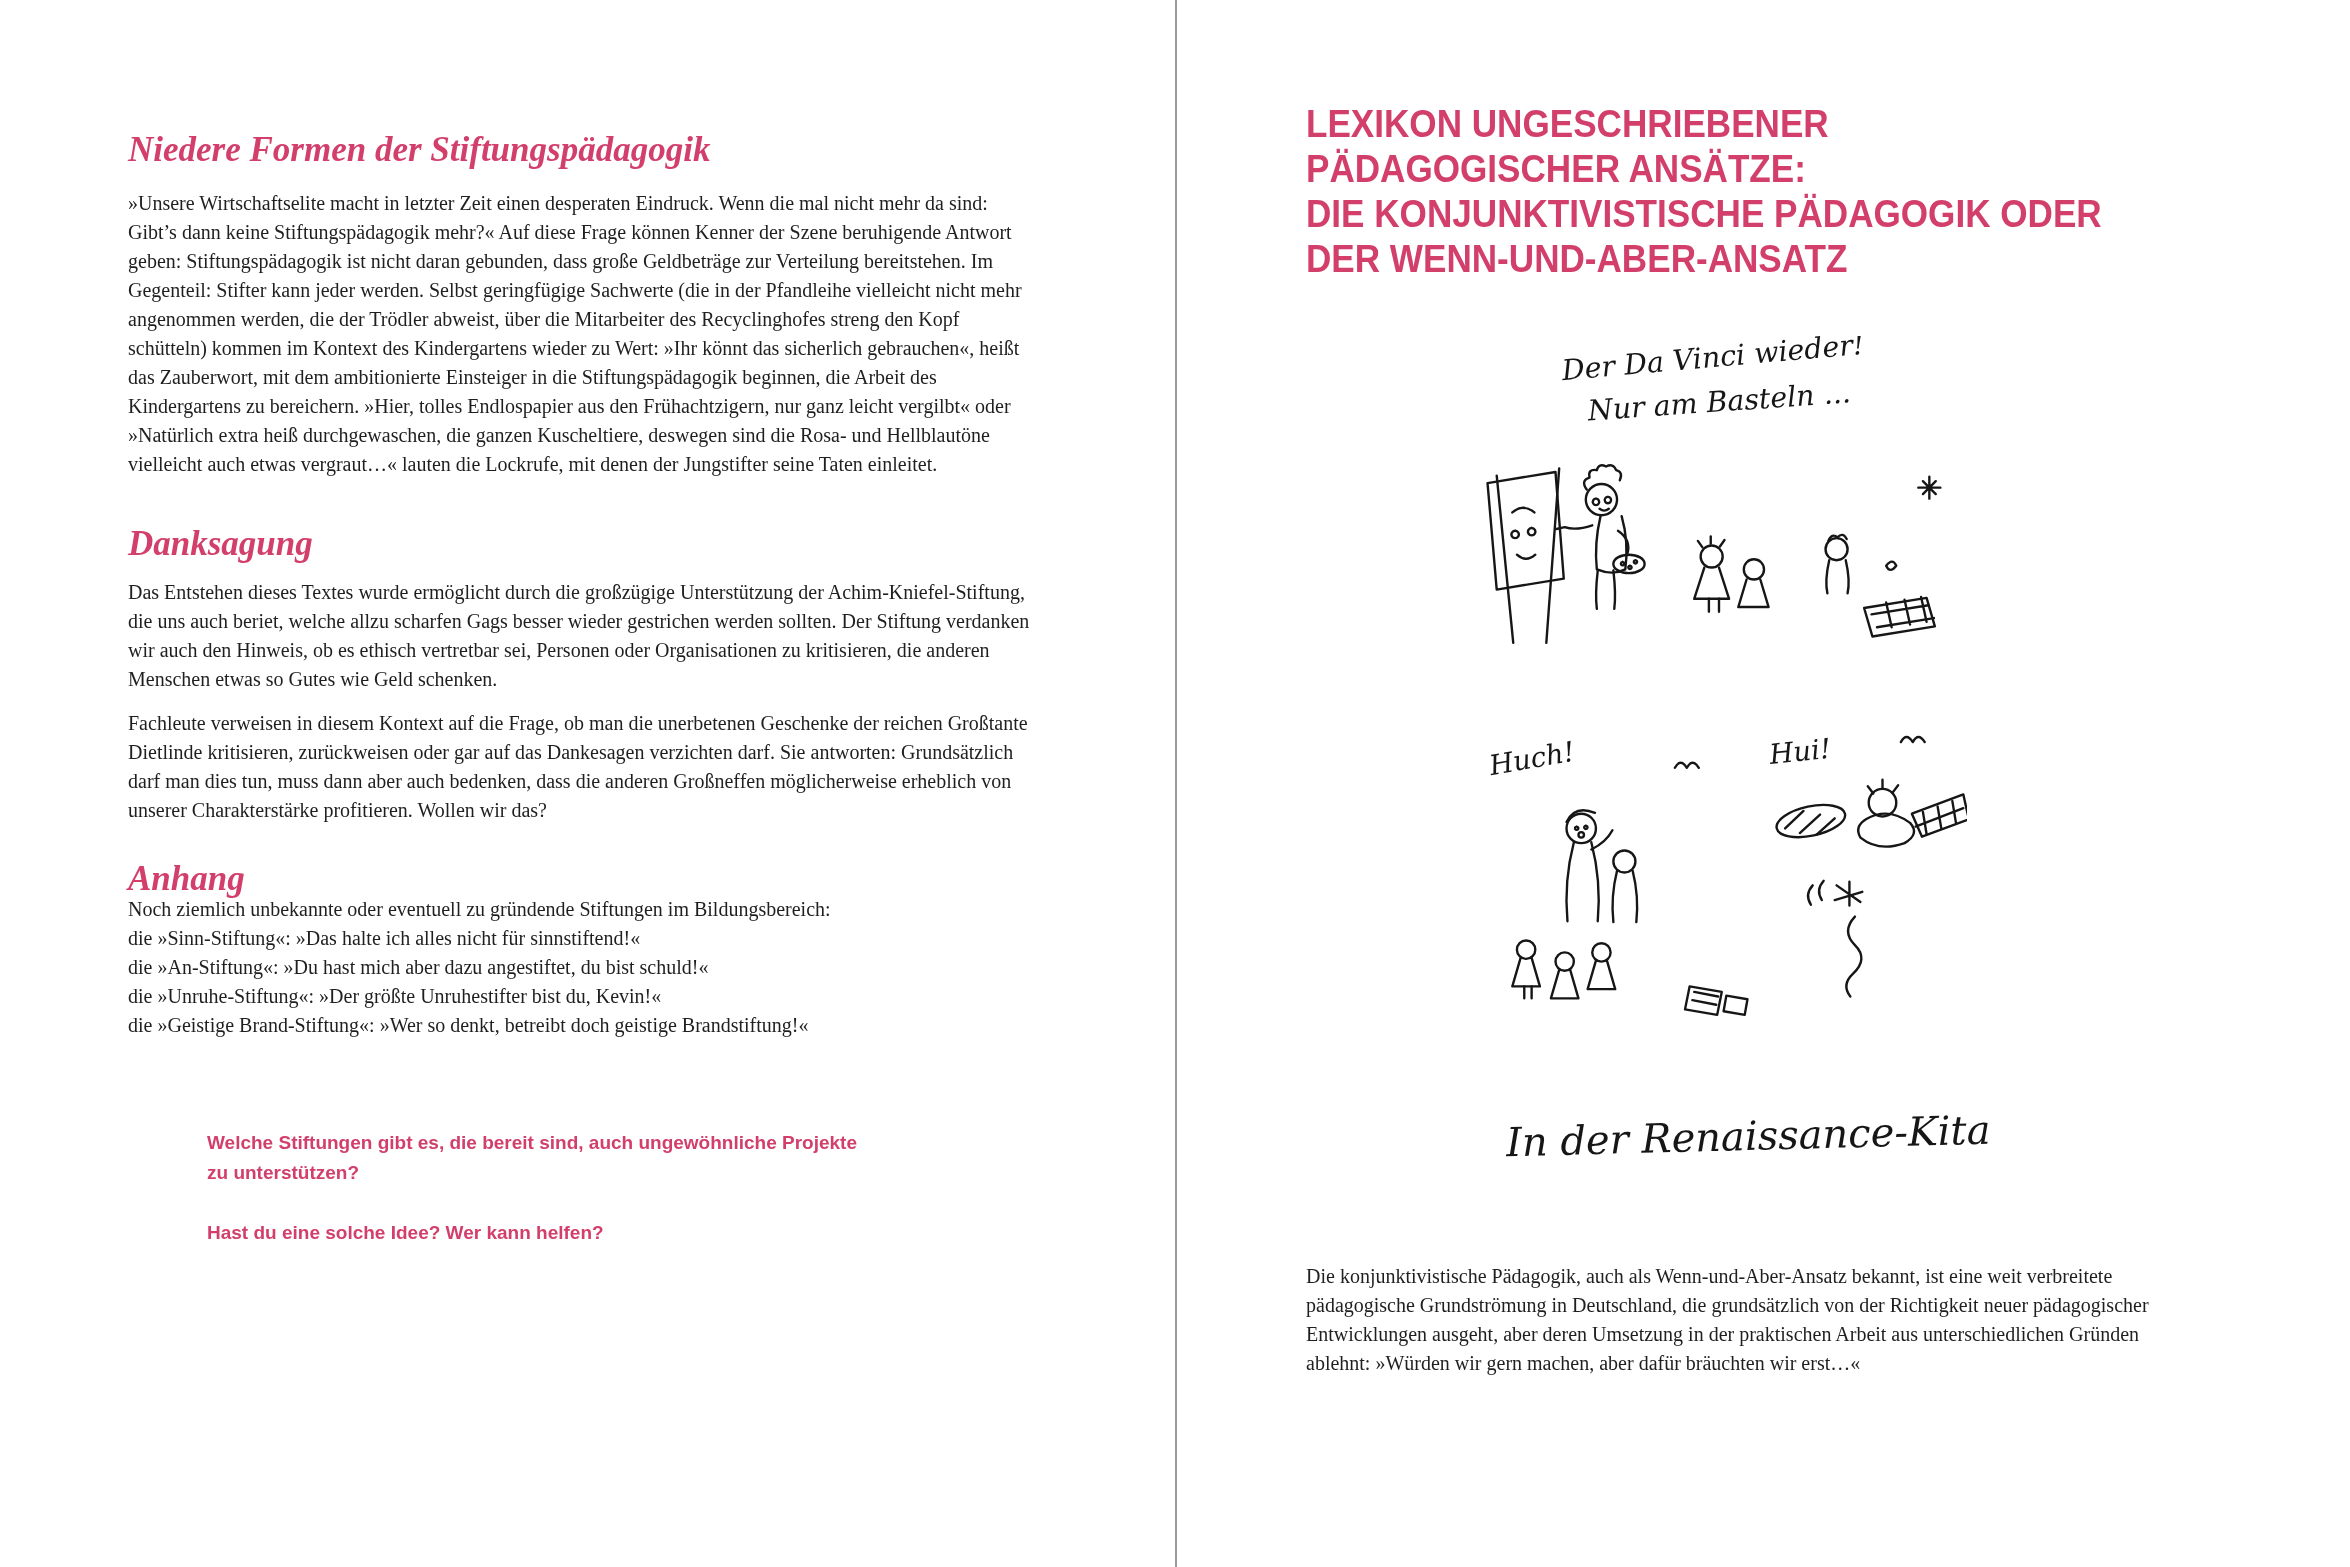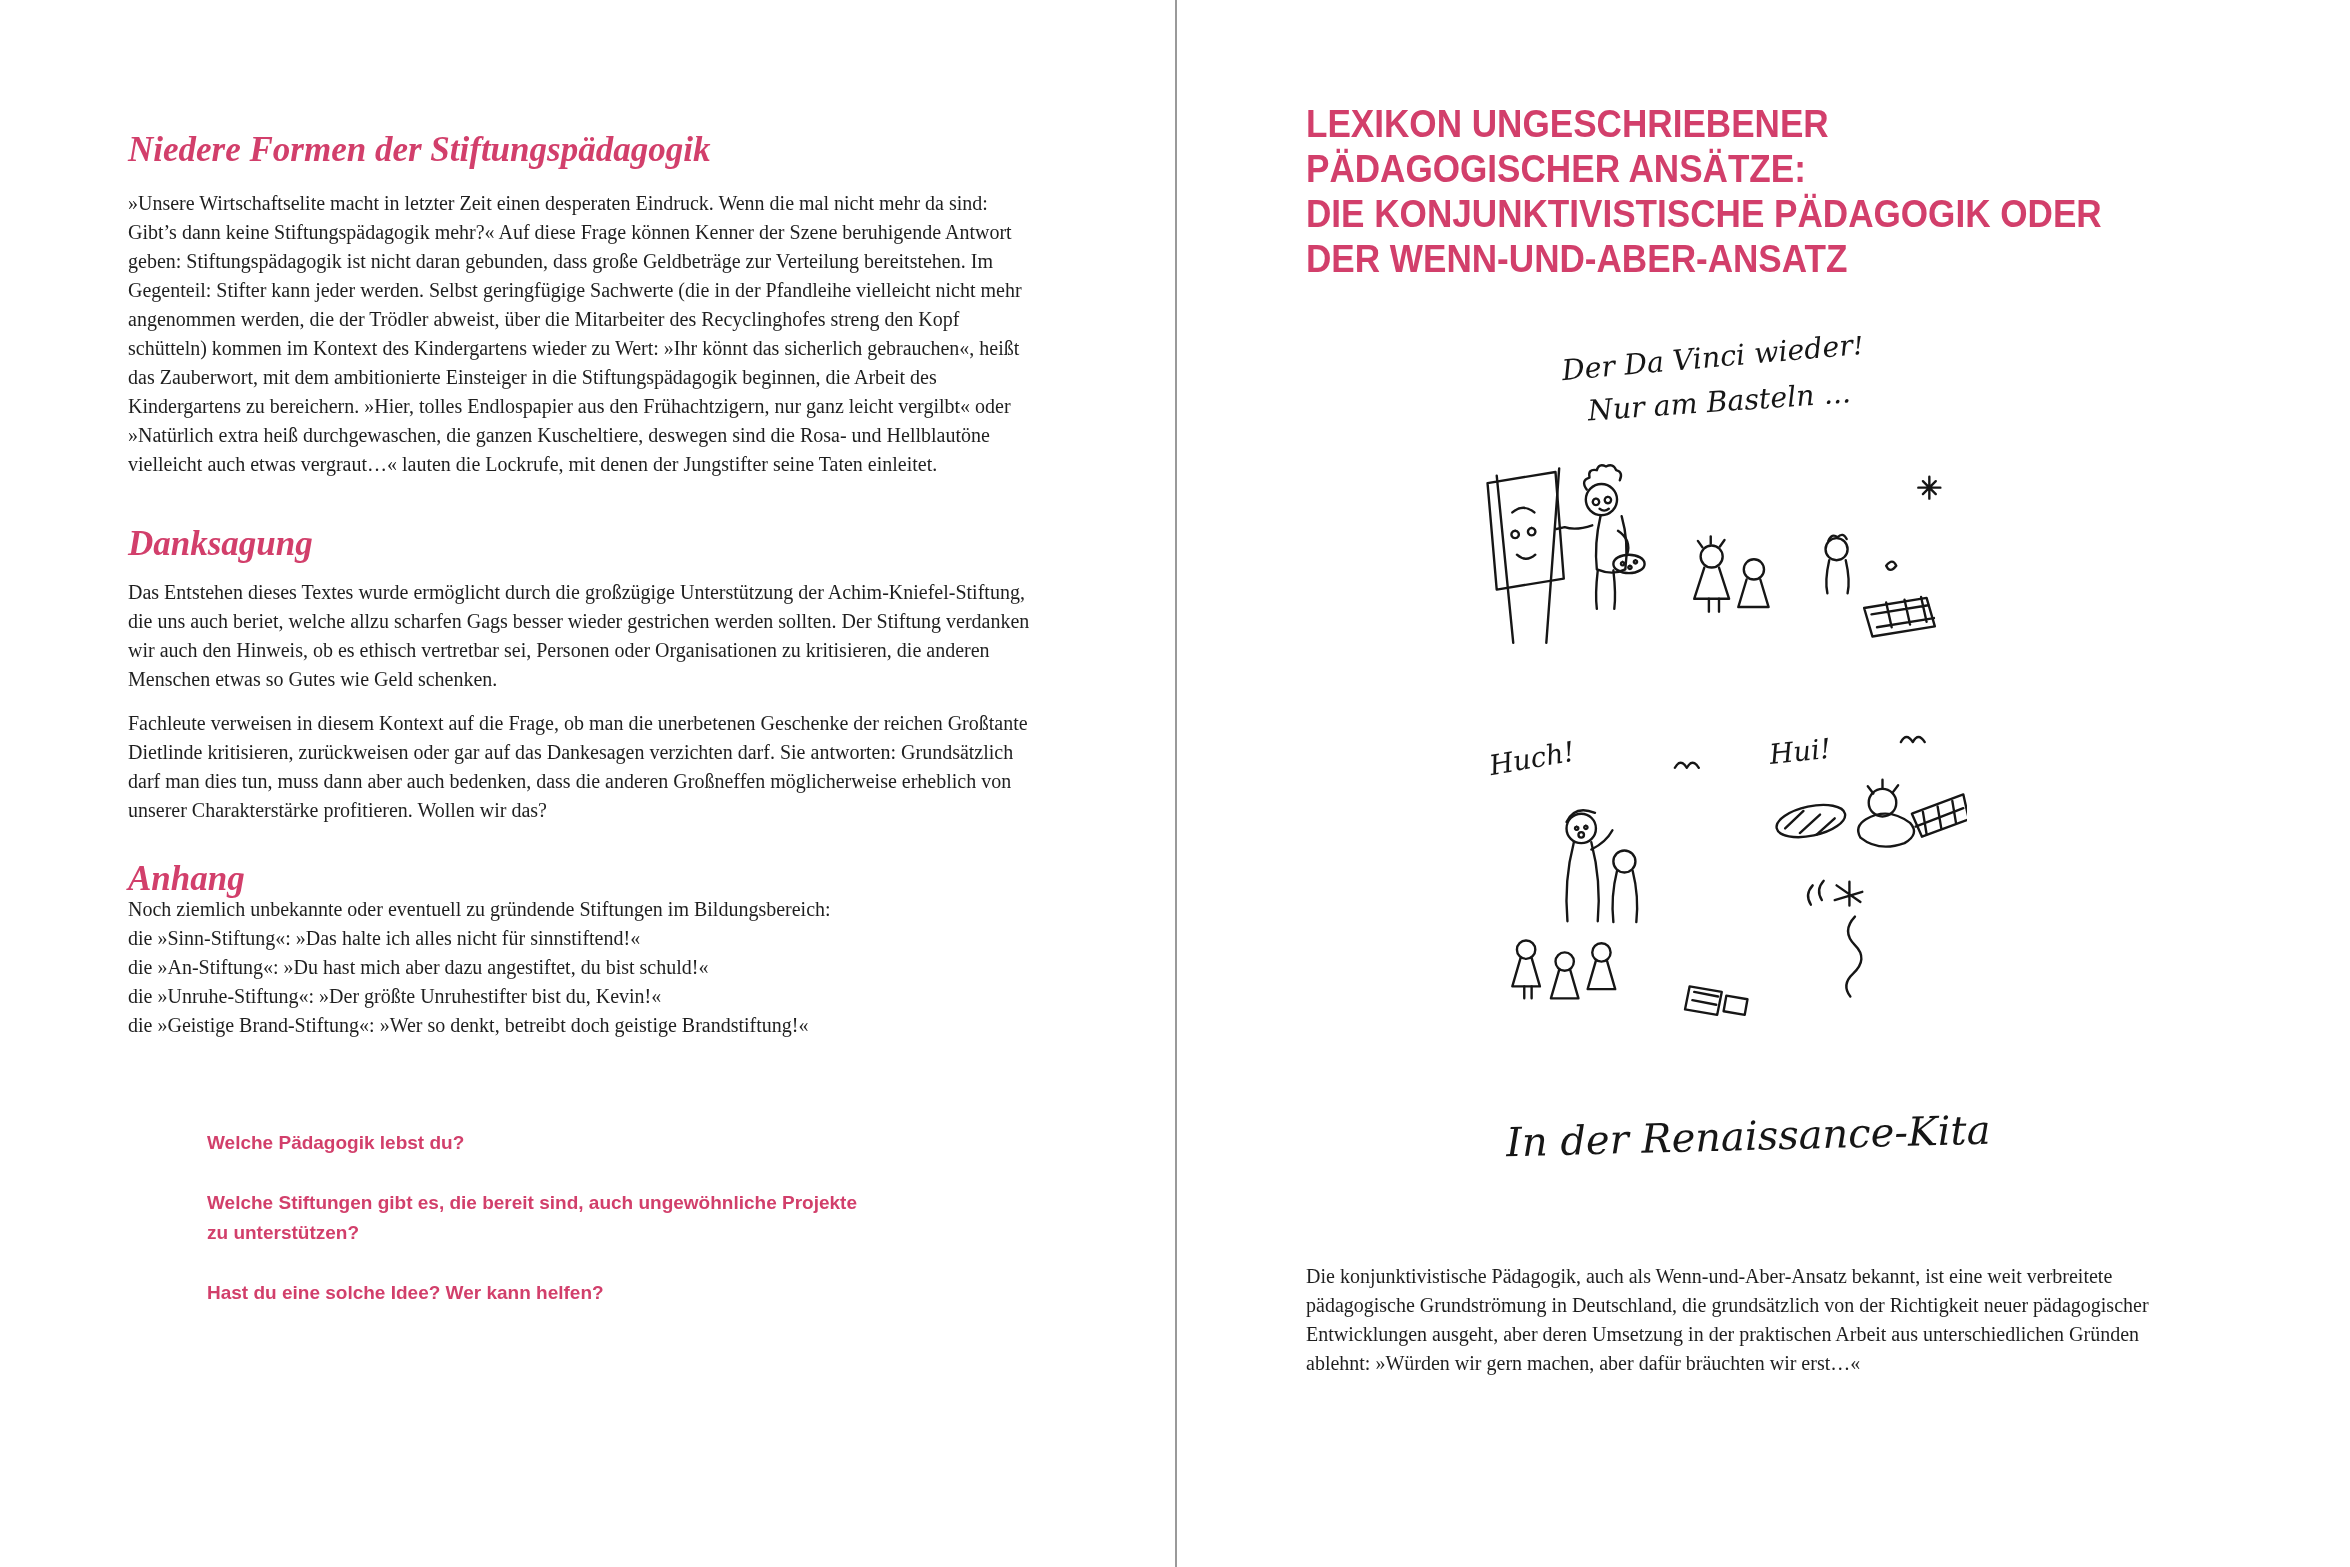--- a/index.html
+++ b/index.html
@@ -106,21 +106,20 @@
 
     <div class="body-par" style="top:895px;">
       <div class="anhang-line">Noch ziemlich unbekannte oder eventuell zu gründende Stiftungen im Bildungsbereich:</div>
       <div class="anhang-line">die »Sinn-Stiftung«: »Das halte ich alles nicht für sinnstiftend!«</div>
       <div class="anhang-line">die »An-Stiftung«: »Du hast mich aber dazu angestiftet, du bist schuld!«</div>
       <div class="anhang-line">die »Unruhe-Stiftung«: »Der größte Unruhestifter bist du, Kevin!«</div>
       <div class="anhang-line">die »Geistige Brand-Stiftung«: »Wer so denkt, betreibt doch geistige Brandstiftung!«</div>
     </div>
 
     <div class="questions">
-      <div>Welche Pädagogik lebst du?</div>
       <div>Welche Stiftungen gibt es, die bereit sind, auch ungewöhnliche Projekte zu unterstützen?</div>
       <div>Hast du eine solche Idee? Wer kann helfen?</div>
     </div>
 
   </div>
 
   <div class="page page-right">
 
     <div class="h-sans">
       <div>LEXIKON UNGESCHRIEBENER</div>

